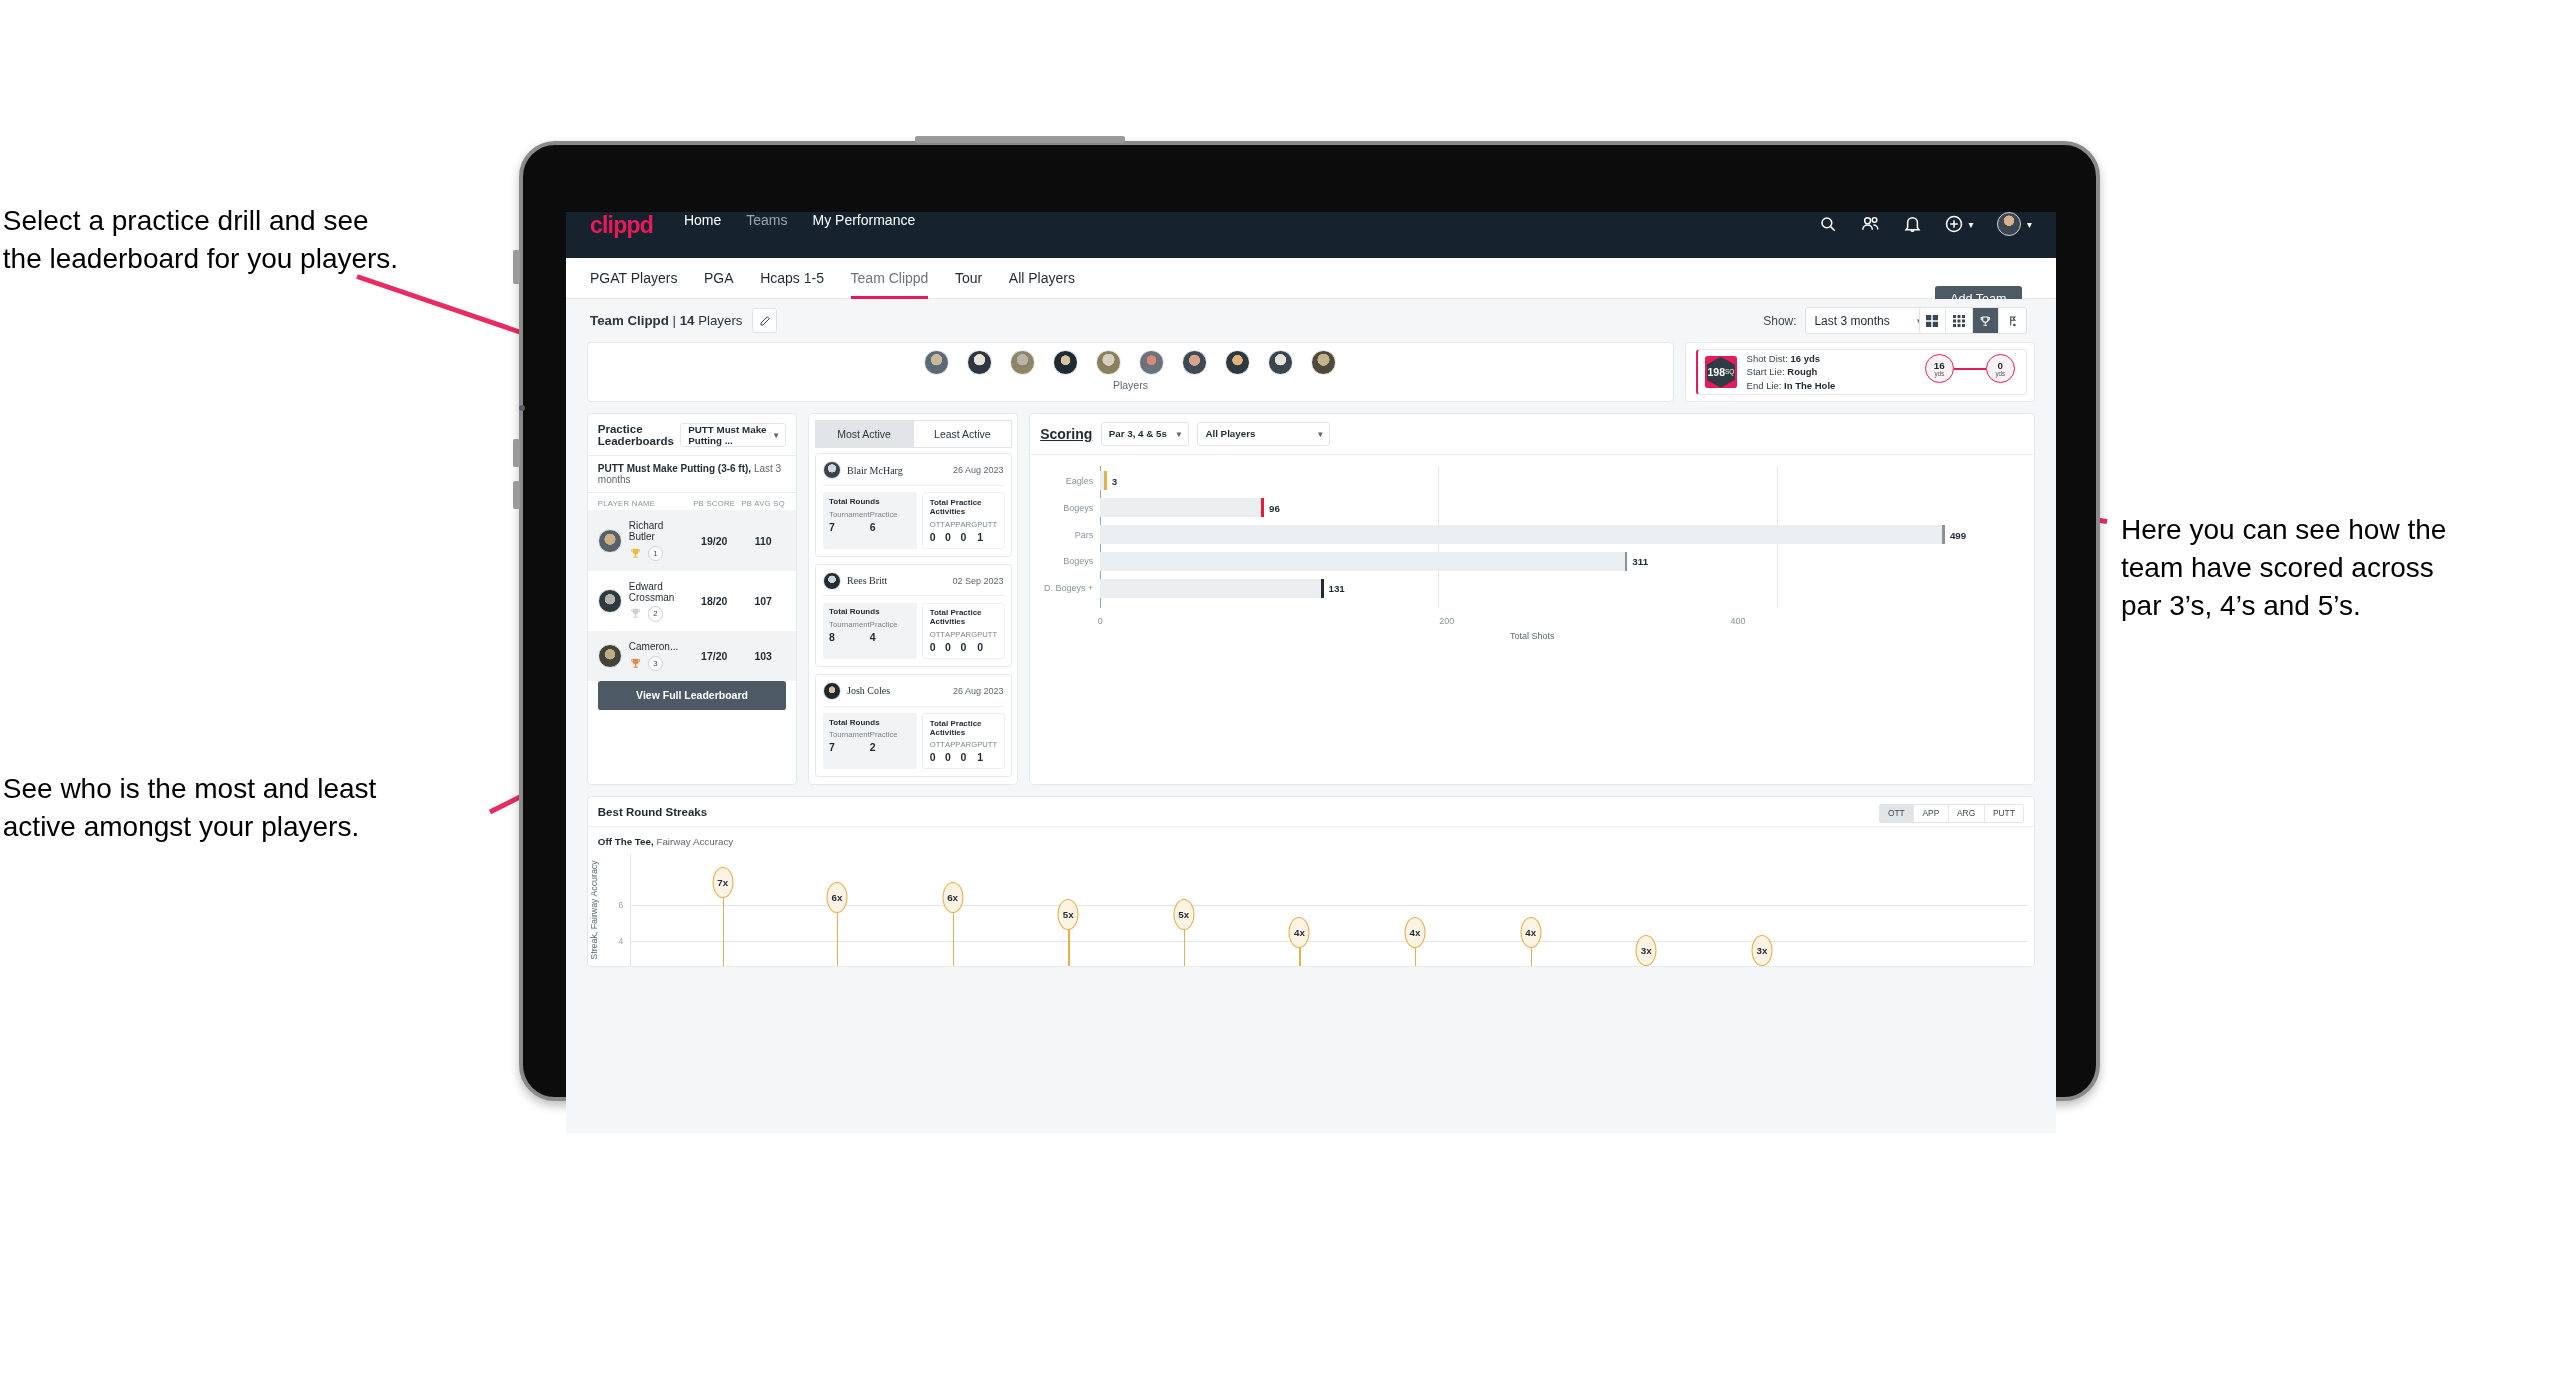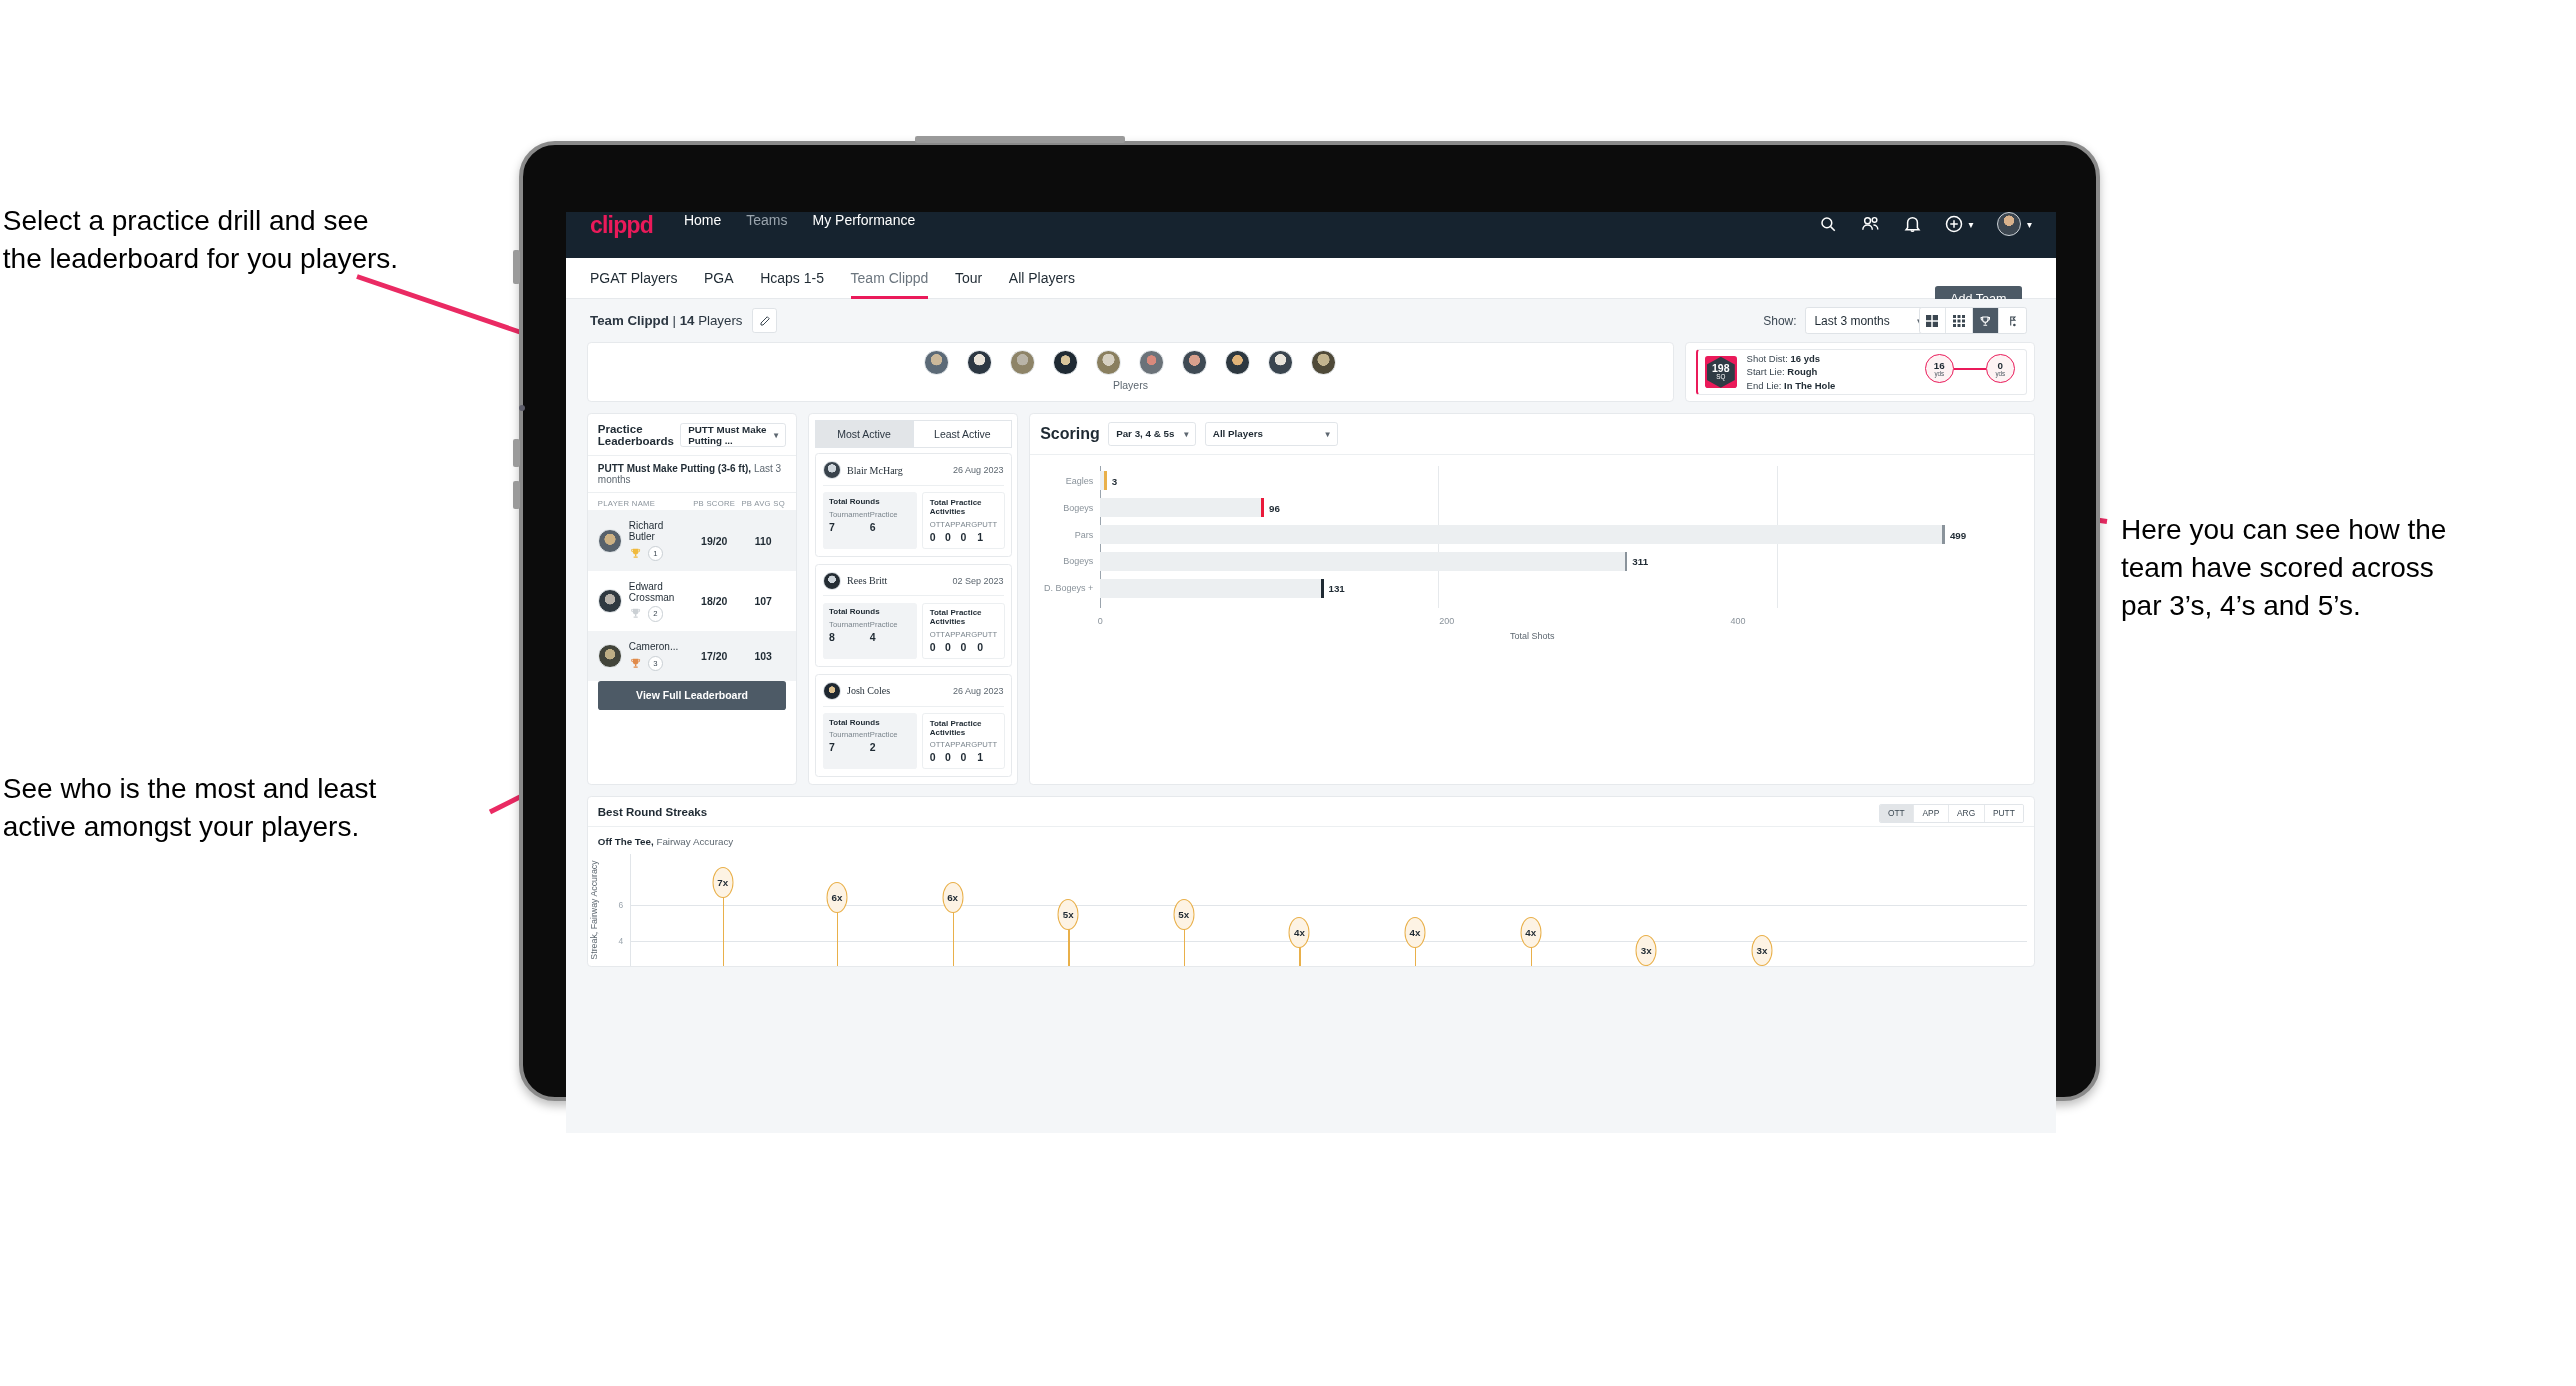--- a/index.html
+++ b/index.html
@@ -115,21 +115,21 @@
   .players-card { flex: 1 1 490px; height: 60px; padding: 7px 0 0 0; position:relative; overflow:hidden;}
   .players-avatars { display:flex; justify-content:center; gap: 18px; }
   .pav { width: 25px; height: 25px; border-radius:50%; border:1.4px solid #e4e8eb; }
   .players-label { text-align:center; font-size: 10.5px; color:#5d6770; margin-top: 4.2px; }
 
   .shot-card { width: 350px; height: 60px; position:relative; padding: 6.3px 7px 0 9.8px; overflow:hidden;}
   .shot-inner { border:0.7px solid #e6e9ec; border-radius:3.5px; border-left: 2.8px solid #ea1a5a;
                 height: 46px; display:flex; align-items:center; padding-left: 7px; gap: 9.8px; position:relative;}
   .sq-badge { width: 32px; height: 32px; background:#ea1a5a; border-radius:2.8px;
               display:flex; align-items:center; justify-content:center; flex-shrink:0;}
-  .hexnum { position:relative; width: 28px; height: 31px; display:flex; flex-direction:column;
+  .hexnum { position:relative; width: 28px; height: 31px; display:flex; flex-direction:row;
             align-items:center; justify-content:center; }
   .hexbg { position:absolute; inset:0; background:#2f3b45;
            clip-path: polygon(50% 0,100% 25%,100% 75%,50% 100%,0 75%,0 25%); }
   .hexnum span { position:relative; color:#fff; font-weight:700; font-size:10.5px; line-height:1; }
   .hexnum small { position:relative; color:#fff; font-size:6.3px; line-height:1.3; }
   .shot-lines { font-size: 9.5px; color:#3b4751; line-height:1.45; }
   .shot-lines b { font-weight:700; color:#1f2a33; }
   .dist-vis { position:absolute; right: 11.2px; top: 4.2px; display:flex; align-items:center; }
   .dist-node { width: 29px; height: 29px; border-radius:50%; border: 1.4px solid #ea1a5a;
                background:#fdf3f4; display:flex; flex-direction:column; align-items:center; justify-content:center; }
@@ -180,21 +180,21 @@
   .act-box { background:#f1f3f5; border-radius:2.8px; padding: 4.9px 6.3px; flex: 0 0 52%; }
   .act-box.plain { background:#fff; border:0.7px solid #eceff1; flex:1; }
   .act-box h5 { font-size: 8px; color:#1f2a33; font-weight:700; margin-bottom: 3.5px; }
   .act-kv { display:flex; }
   .act-kv > div { flex:1; }
   .act-k { font-size: 7.7px; color:#7b858d; }
   .act-v { font-size: 10.5px; font-weight:700; color:#1f2a33; margin-top: 2.1px; }
 
   
   .sc-head { display:flex; align-items:center; gap: 8.4px; padding: 7.7px 9.8px; border-bottom:0.7px solid #eceff1; }
-  .sc-title { font-size: 16px; font-weight:700; color:#1f2a33; }
+  .sc-title { font-size: 14px; font-weight:700; color:#1f2a33;text-decoration:underline; }
   .sc-sel { background:#fff; border:0.7px solid #e1e5e9; border-radius:2.8px; height:24px;
             display:flex; align-items:center; justify-content:space-between; padding: 0 7px; font-size:9.8px;
             font-weight:700; color:#1f2a33; gap: 9.8px; }
   .sc-sel.wide { flex: 1; max-width: 133px; }
   .sc-chart { position:relative; height: 189px; padding: 11.2px 14px 2.8px 0; }
   .plot { position:absolute; left: 70px; right: 21px; top: 11.2px; bottom: 36px; }
   .yaxis-line { position:absolute; left:0; top:0; bottom:0; width:1px; background:#9aa4ad; }
   .grid-v { position:absolute; top:0; bottom:0; width:0.7px; background:#e6e9ec; }
   .bar-row { position:absolute; left:0; right:0; display:flex; align-items:center; }
   .bar-label { position:absolute; right: 100%; padding-right: 7px; font-size: 9px; color:#8a939b; white-space:nowrap; }

